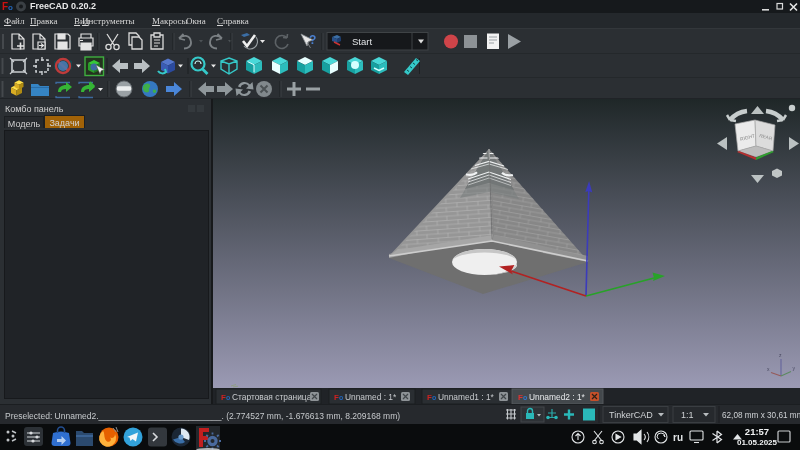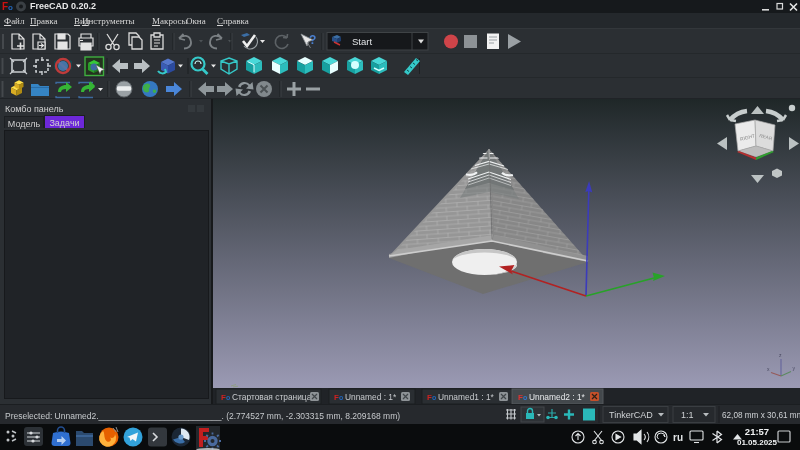--- a/index.html
+++ b/index.html
@@ -281,21 +281,21 @@
 
     <path d="M294,4 v14 M287,11 h14" stroke="#9aa1a4" stroke-width="3"></path>
     <path d="M306,11 h14" stroke="#9aa1a4" stroke-width="3"></path>
   </svg>
   </div>
   <div class="abs" id="panel">
     <div class="abs" id="paneltitle">Комбо панель</div>
     <div class="abs" style="left:188px;top:6px;width:7px;height:7px;background:#34393d"></div>
     <div class="abs" style="left:197px;top:6px;width:7px;height:7px;background:#34393d"></div>
     <div class="ptab" style="left:4px;width:40px;top:17px;height:12px;">Модель</div>
-    <div class="ptab" style="left:44px;width:41px;background:#6d28d9;">Задачи</div>
+    <div class="ptab" style="left:44px;width:41px;background:#a16207;">Задачи</div>
     <div class="abs" id="pcontent"></div>
   </div>
   <div class="abs" id="vp">
   <svg width="587" height="289" viewBox="0 0 587 289">
     <defs>
       <linearGradient id="bg" x1="0" y1="0" x2="0" y2="1">
         <stop offset="0" stop-color="#1f2728"></stop>
         <stop offset="1" stop-color="#9b9ab4"></stop>
       </linearGradient>
       <pattern id="brickL" width="21" height="8.5" patternUnits="userSpaceOnUse" patternTransform="rotate(-4) translate(0,1)">
@@ -418,21 +418,21 @@
         <rect x="299" y="1" width="91" height="15" fill="#43484c" stroke="#54595d"></rect>
         <text x="305" y="11.5" font-size="8" font-weight="bold" fill="#dd3333">F</text>
           <text x="310" y="11.5" font-size="7" font-weight="bold" fill="#3377cc">o</text>
         <text x="316" y="11.5" fill="#e8eaec">Unnamed2 : 1*</text>
         <rect x="377" y="4" width="9" height="9" rx="1.5" fill="#c4502a"></rect>
           <path d="M379,6 l5,5 M384,6 l-5,5" stroke="#2c2016" stroke-width="1.2"></path>
       </g>
     </svg>
   </div>
   <div class="abs" id="statusbar">
-    <div class="abs" id="sbtext">Preselected: Unnamed2.__________________________. (2.774527 mm, -2.303315 mm, 8.209168 mm)</div>
+    <div class="abs" id="sbtext">Preselected: Unnamed2.__________________________. (2.774527 mm, -1.676613 mm, 8.209168 mm)</div>
     <svg class="abs" style="left:495px;top:0" width="305" height="19" viewBox="0 0 305 19">
       <g font-family="Liberation Sans" font-size="9" fill="#cfd2d5">
         <g stroke="#c3c7ca" stroke-width="1.1" fill="none">
           <path d="M11,5 h10 M11,9 h10 M11,13 h10 M12.5,4 v10.5 M16,4 v10.5 M19.5,4 v10.5"></path>
         </g>
         <rect x="26" y="2" width="23" height="15" fill="#2e3236" stroke="#43474b"></rect>
         <rect x="31" y="8" width="8" height="6" fill="#2ab8b8"></rect>
         <path d="M32.5,8 v-2 a2.5,2.5 0 0 1 5,0 v2" stroke="#2ab8b8" stroke-width="1.4" fill="none"></path>
         <path d="M42,9 l4,0 -2,2.5 z" fill="#b8bcbf"></path>
         <g stroke="#2ab8b8" stroke-width="1.2" fill="none">

